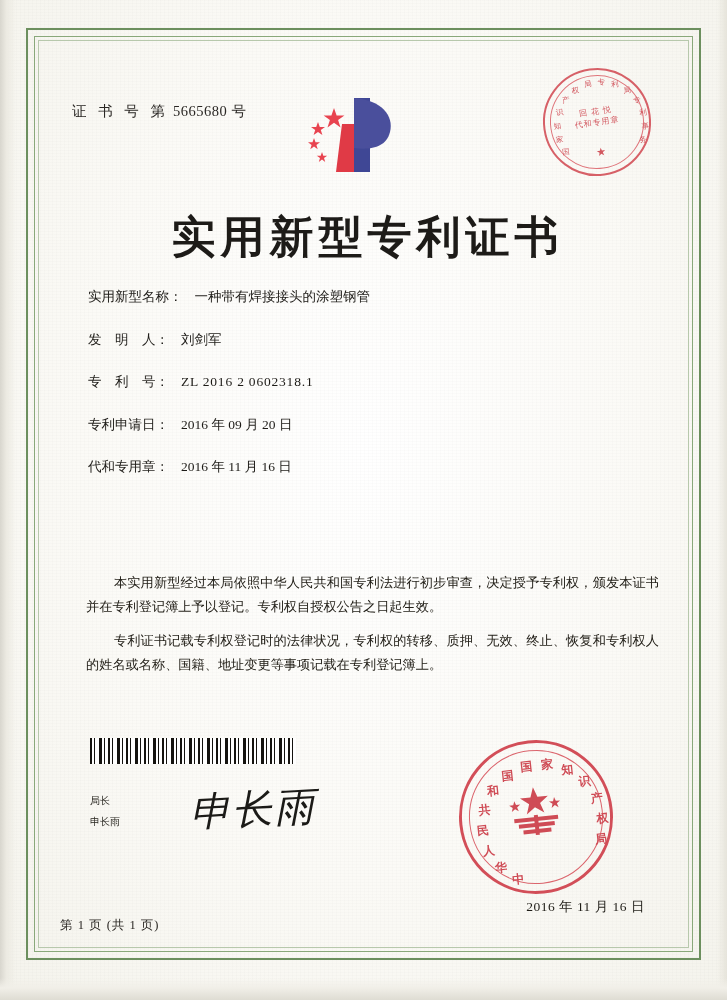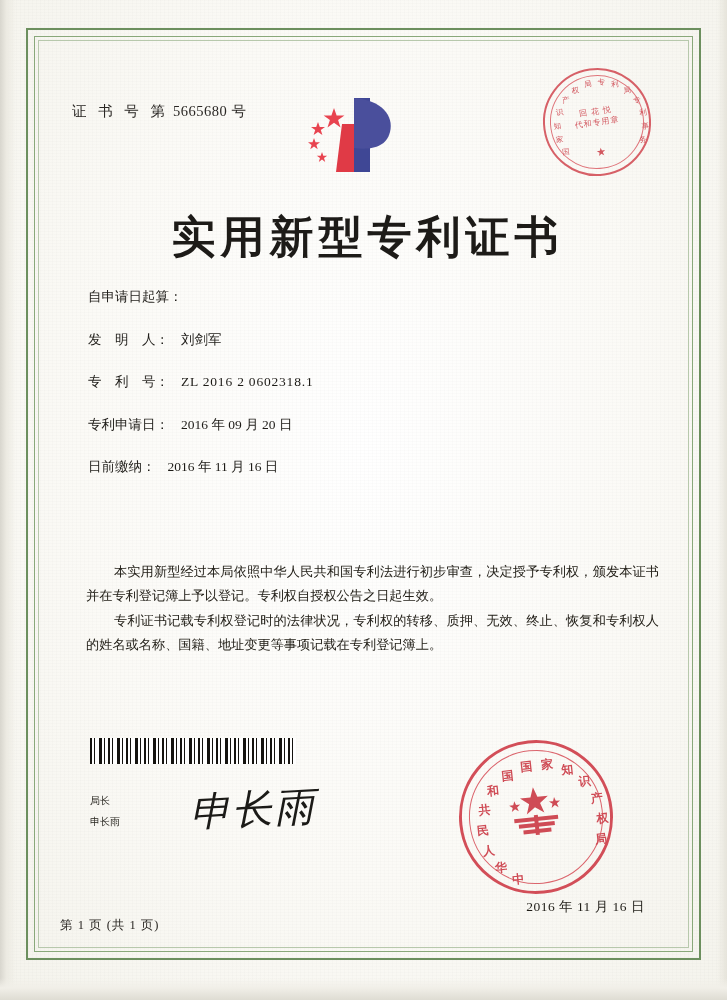--- a/index.html
+++ b/index.html
@@ -181,21 +181,21 @@
     position: absolute;
     left: 26px;
     right: 16px;
     top: 500px;
     font-size: 13.2px;
     line-height: 23.5px;
     color: #232019;
     text-align: justify;
   }
   .paras p {
-    margin: 0 0 2px 0;
+    margin: 11px 0 2px 0;
     text-indent: 28px;
   }
 
   
   .barcode {
     position: absolute;
     left: 30px;
     top: 678px;
     width: 206px;
     height: 26px;
@@ -339,36 +339,37 @@
         <span style="transform: rotate(116deg) translate(0,-44px) rotate(-116deg);">务</span>
       </div>
       <div class="mid">回 花 悦<br>代和专用章</div>
       <div class="star">★</div>
     </div>
 
     <div class="title">实用新型专利证书</div>
 
     <div class="fields">
       <div class="row">
-        <span class="label">自申请日起算：</span>
+        <span class="label">实用新型名称：</span>
+        <span class="value">一种带有焊接接头的涂塑钢管</span>
       </div>
       <div class="row">
         <span class="label">发　明　人：</span>
         <span class="value">刘剑军</span>
       </div>
       <div class="row">
         <span class="label">专　利　号：</span>
         <span class="value mono">ZL 2016 2 0602318.1</span>
       </div>
       <div class="row">
         <span class="label">专利申请日：</span>
         <span class="value">2016 年 09 月 20 日</span>
       </div>
       <div class="row">
-        <span class="label">日前缴纳：</span>
+        <span class="label">代和专用章：</span>
         <span class="value">2016 年 11 月 16 日</span>
       </div>
     </div>
 
     <div class="paras">
       <p>本实用新型经过本局依照中华人民共和国专利法进行初步审查，决定授予专利权，颁发本证书并在专利登记簿上予以登记。专利权自授权公告之日起生效。</p>
       <p>专利证书记载专利权登记时的法律状况，专利权的转移、质押、无效、终止、恢复和专利权人的姓名或名称、国籍、地址变更等事项记载在专利登记簿上。</p>
     </div>
 
     <div class="barcode"></div>

